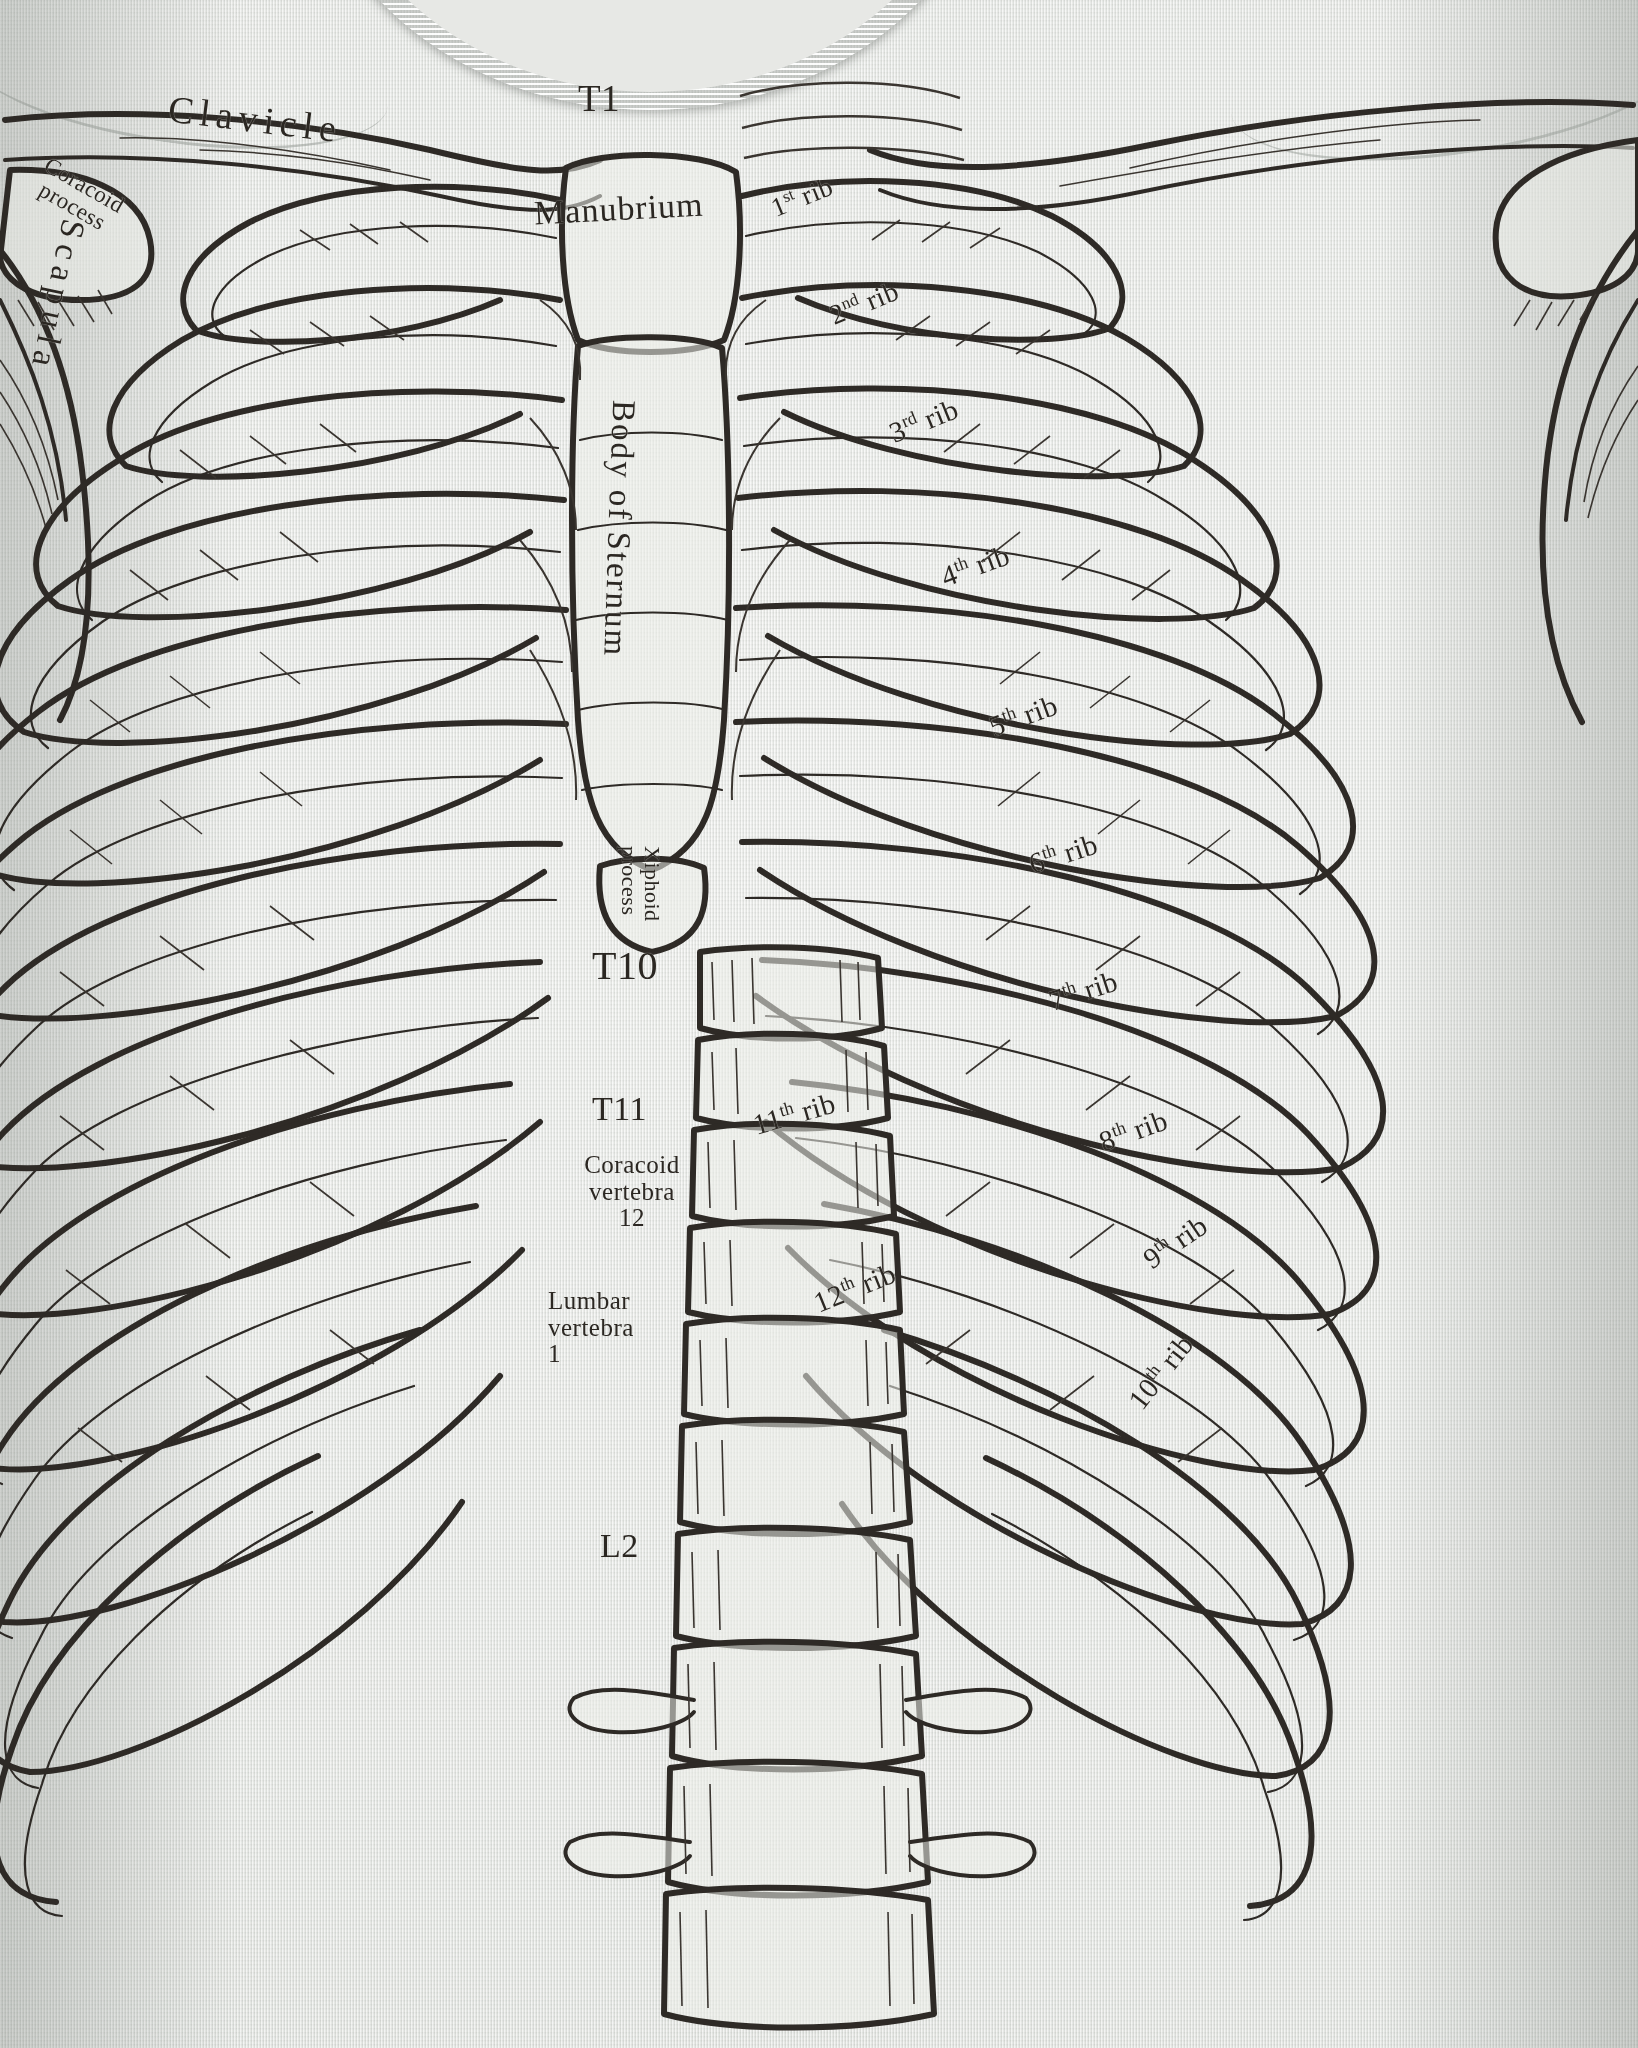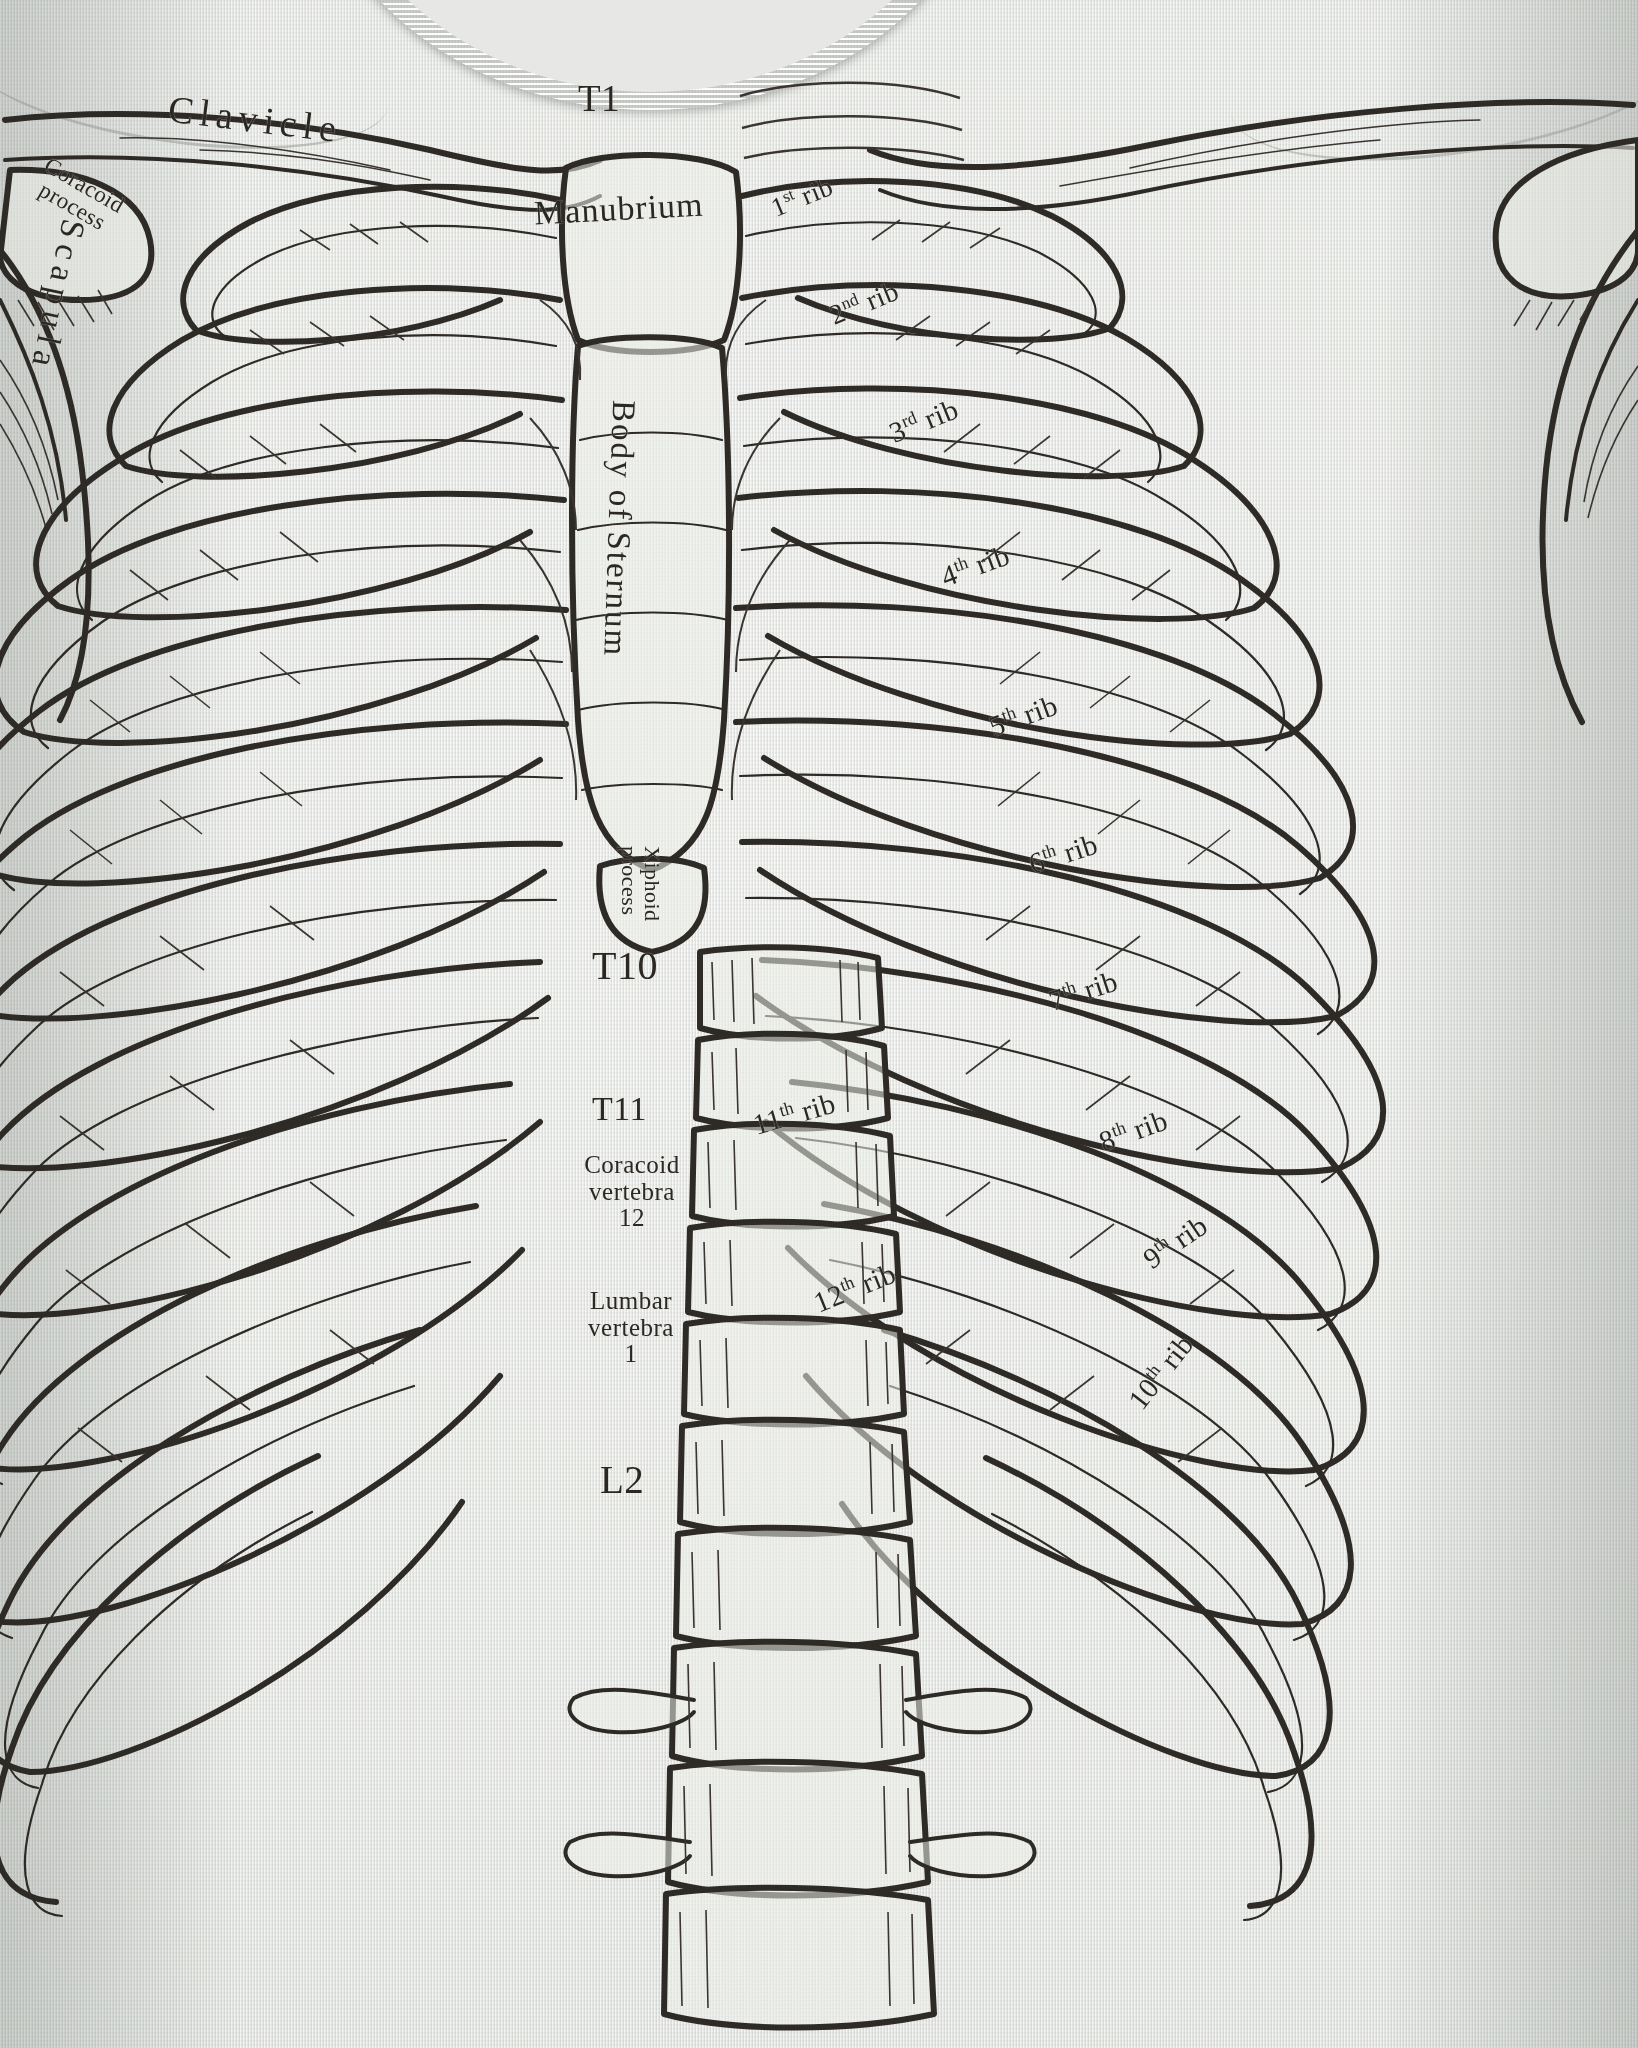--- a/index.html
+++ b/index.html
@@ -387,27 +387,27 @@
   <div class="lbl" style="left:592px; top:946px; font-size:40px;">T10</div>
 
   <div class="lbl" style="left:592px; top:1092px; font-size:34px;">T11</div>
 
   <div class="lbl two" style="left:552px; top:1152px; width:160px; font-size:25px; text-align:center;">
     <span>Coracoid</span><br>
     <span>vertebra</span><br>
     <span>12</span>
   </div>
 
-  <div class="lbl two" style="left:548px; top:1288px; width:166px; font-size:25px; text-align:center;">
+  <div class="lbl two" style="left:548px; top:1288px; width:166px; font-size:25px; text-align:left;">
     <span>Lumbar</span><br>
     <span>vertebra</span><br>
     <span>1</span>
   </div>
 
-  <div class="lbl" style="left:600px; top:1460px; font-size:39px;">L2</div>
+  <div class="lbl" style="left:600px; top:1529px; font-size:34px;">L2</div>
 
   <div class="lbl" style="left:770px; top:182px; font-size:27px; transform:rotate(-22deg);">
     <span>1</span><span class="sup">st</span>&nbsp;<span>rib</span>
   </div>
 
   <div class="lbl" style="left:828px; top:288px; font-size:28px; transform:rotate(-22deg);">
     <span>2</span><span class="sup">nd</span>&nbsp;<span>rib</span>
   </div>
 
   <div class="lbl" style="left:888px; top:405px; font-size:29px; transform:rotate(-22deg);">

